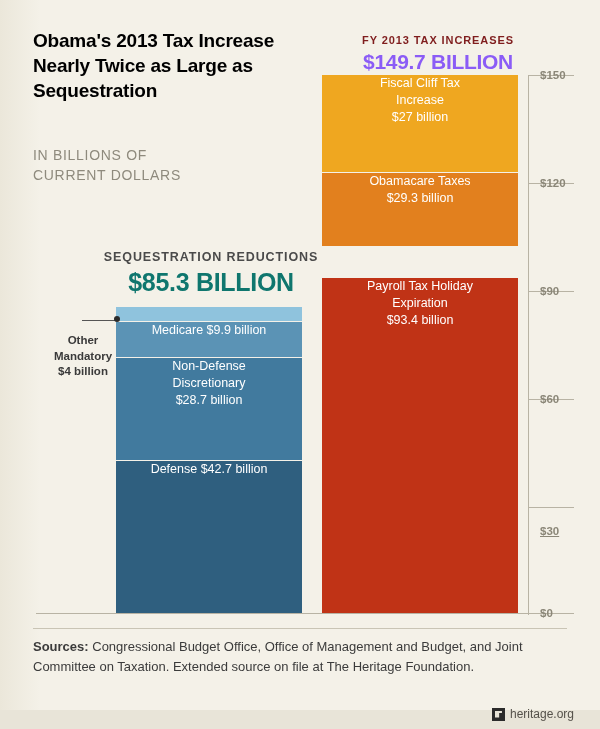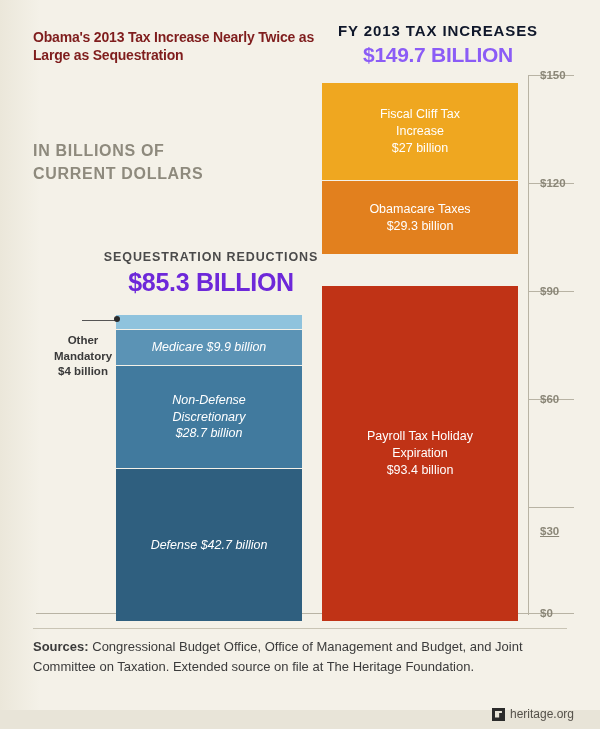--- a/index.html
+++ b/index.html
@@ -30,51 +30,52 @@
     background: linear-gradient(to right, #ebe7da, rgba(244,241,232,0));
     pointer-events: none;
   }
 
   
   .left-title {
     position: absolute;
     left: 33px;
     top: 28px;
     width: 290px;
+    font-size: 19px;
+    font-weight: bold;
+    line-height: 1.32;
+    color: #000000;
+    letter-spacing: -0.2px;
+  }
+  .left-sub {
+    position: absolute;
+    left: 33px;
+    top: 145px;
+    width: 230px;
     font-size: 14px;
-    font-weight: bold;
-    line-height: 1.32;
-    color: #7f1d1d;
-    letter-spacing: -0.2px;
-  }
-  .left-sub {
-    position: absolute;
-    left: 33px;
-    top: 139px;
-    width: 230px;
-    font-size: 16px;
-    font-weight: bold;
+    font-weight: normal;
     line-height: 1.45;
     letter-spacing: 0.7px;
     color: #8e8a7d;
   }
 
   .right-head {
     position: absolute;
     left: 322px;
     top: 22px;
     width: 232px;
     text-align: center;
   }
   .right-head .kicker {
-    font-size: 15px;
+    font-size: 11px;
     font-weight: bold;
     letter-spacing: 0.9px;
-    color: #0f172a;
+    color: #7f1d1d;
     margin-bottom: 4px;
+    margin-top: 12px;
   }
   .right-head .amount {
     font-size: 21px;
     font-weight: bold;
     color: #8b5cf6;
     letter-spacing: -0.3px;
   }
 
   .left-head {
     position: absolute;
@@ -86,21 +87,21 @@
   .left-head .kicker {
     font-size: 12.5px;
     font-weight: bold;
     letter-spacing: 0.9px;
     color: #4a4a4a;
     margin-bottom: 4px;
   }
   .left-head .amount {
     font-size: 25px;
     font-weight: bold;
-    color: #6d28d9;
+    color: #0f766e;
     letter-spacing: -0.3px;
   }
 
   
   .chart {
     position: absolute;
     left: 0;
     top: 0;
     width: 600px;
     height: 729px;
@@ -154,24 +155,22 @@
   .seg {
     position: absolute;
     left: 0;
     width: 100%;
     box-sizing: border-box;
     color: #fff;
     text-align: center;
     display: flex;
     flex-direction: column;
     align-items: center;
-    justify-content: center;
     font-size: 12.5px;
     line-height: 1.35;
-    margin-top: 8px;
   }
   .seg .lbl { padding: 0 6px; }
 
   #left-bar { left: 116px; width: 186px; }
   #right-bar { left: 322px; width: 196px; }
 
   .seg.thin-sep { border-top: 1.5px solid #f4f1e8; }
 
   
   .callout-text {
@@ -300,21 +299,21 @@
         <div class="lbl">Fiscal Cliff Tax<br>Increase<br>$27 billion</div>
       </div>
       <div class="seg thin-sep" style="top:97px; height:74px; background:#e2801e;">
         <div class="lbl">Obamacare Taxes<br>$29.3 billion</div>
       </div>
       <div class="seg thin-sep" style="top:202px; height:336px; background:#c03316;">
         <div class="lbl">Payroll Tax Holiday<br>Expiration<br>$93.4 billion</div>
       </div>
     </div>
 
-    <div class="bar" id="left-bar" style="top:307px; height:306px;font-style:italic;">
+    <div class="bar" id="left-bar" style="top:307px; height:306px;">
       <div class="seg" style="top:0px; height:14px; background:#8fc3dd;"></div>
       <div class="seg thin-sep" style="top:14px; height:36px; background:#5b93b5;">
         <div class="lbl">Medicare $9.9 billion</div>
       </div>
       <div class="seg thin-sep" style="top:50px; height:103px; background:#417a9e;">
         <div class="lbl">Non-Defense<br>Discretionary<br>$28.7 billion</div>
       </div>
       <div class="seg thin-sep" style="top:153px; height:153px; background:#2f5f7f;">
         <div class="lbl">Defense $42.7 billion</div>
       </div>

